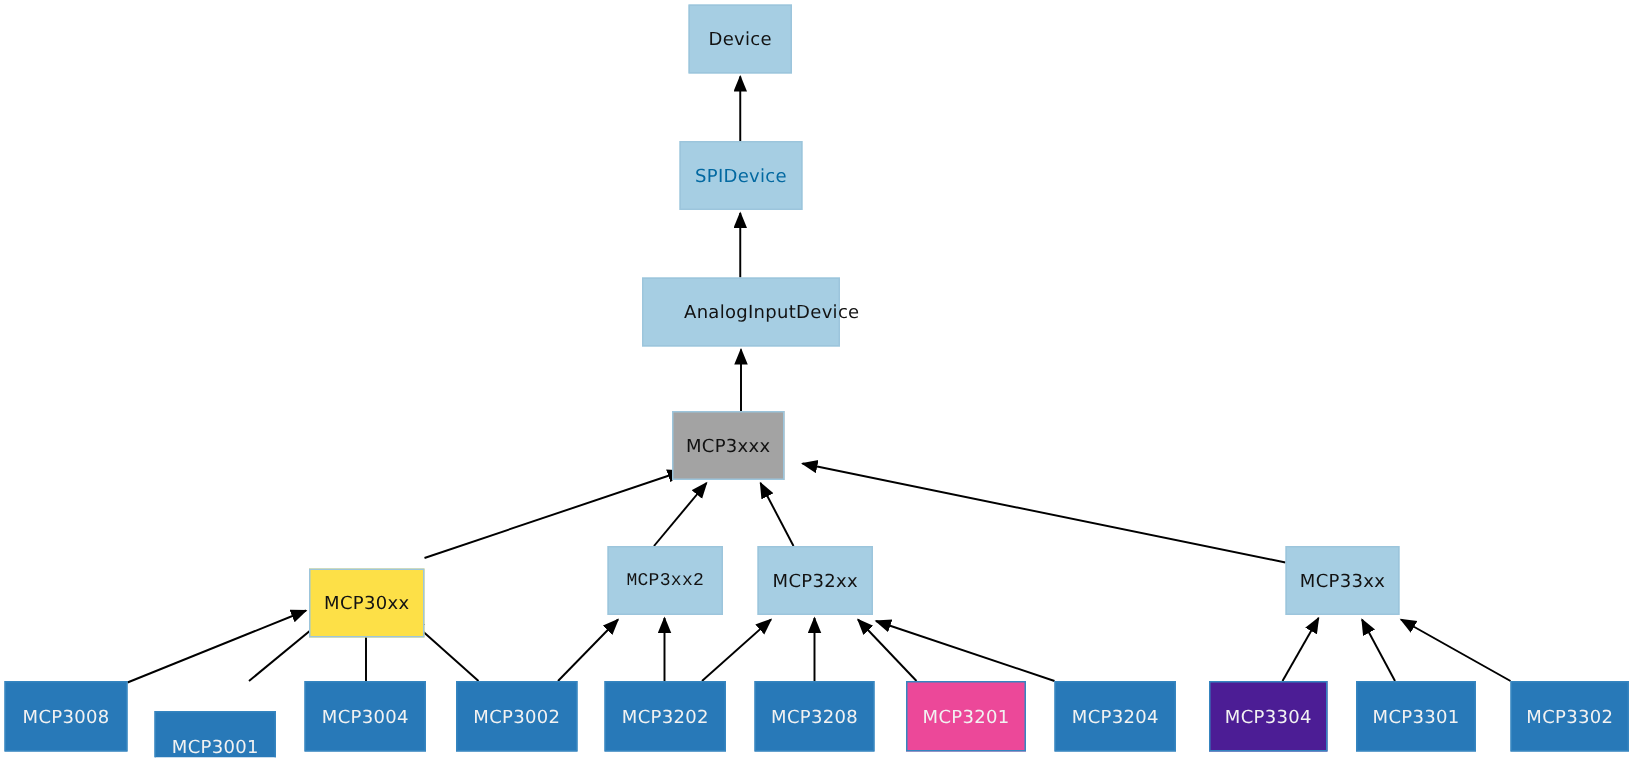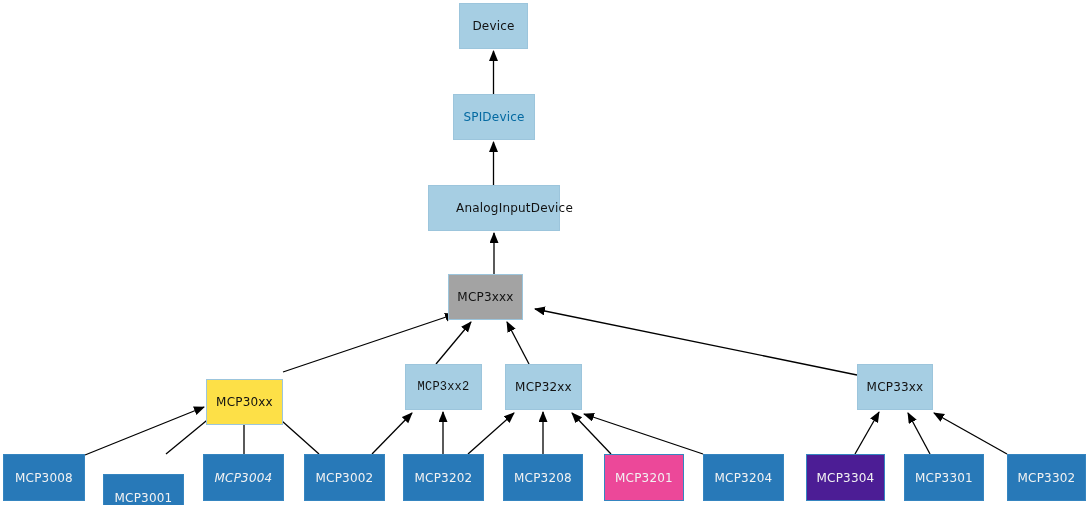--- a/index.html
+++ b/index.html
@@ -91,21 +91,21 @@
       </div>
       <div class="node" style="left: 857px; top: 364px; width: 76px; height: 46px; background: rgb(166, 206, 227); border: 1px solid rgb(156, 197, 220); color: rgb(18, 18, 18);">
         <span>MCP33xx</span>
       </div>
       <div class="node" style="left: 3px; top: 454px; width: 82px; height: 47px; background: rgb(40, 121, 184); border: 1px solid rgb(53, 133, 192); color: rgb(242, 242, 242);">
         <span>MCP3008</span>
       </div>
       <div class="node" style="left: 103px; top: 454px; width: 81px; height: 47px; background: rgb(40, 121, 184); border: 1px solid rgb(53, 133, 192); color: rgb(242, 242, 242); margin-top: 20px;">
         <span>MCP3001</span>
       </div>
-      <div class="node" style="left: 203px; top: 454px; width: 81px; height: 47px; background: rgb(40, 121, 184); border: 1px solid rgb(53, 133, 192); color: rgb(242, 242, 242); font-style: italic;">
+      <div class="node" style="left: 203px; top: 454px; width: 81px; height: 47px; background: rgb(40, 121, 184); border: 1px solid rgb(53, 133, 192); color: rgb(242, 242, 242);">
         <span>MCP3004</span>
       </div>
       <div class="node" style="left: 304px; top: 454px; width: 81px; height: 47px; background: rgb(40, 121, 184); border: 1px solid rgb(53, 133, 192); color: rgb(242, 242, 242);">
         <span>MCP3002</span>
       </div>
       <div class="node" style="left: 403px; top: 454px; width: 81px; height: 47px; background: rgb(40, 121, 184); border: 1px solid rgb(53, 133, 192); color: rgb(242, 242, 242);">
         <span>MCP3202</span>
       </div>
       <div class="node" style="left: 503px; top: 454px; width: 80px; height: 47px; background: rgb(40, 121, 184); border: 1px solid rgb(53, 133, 192); color: rgb(242, 242, 242);">
         <span>MCP3208</span>

